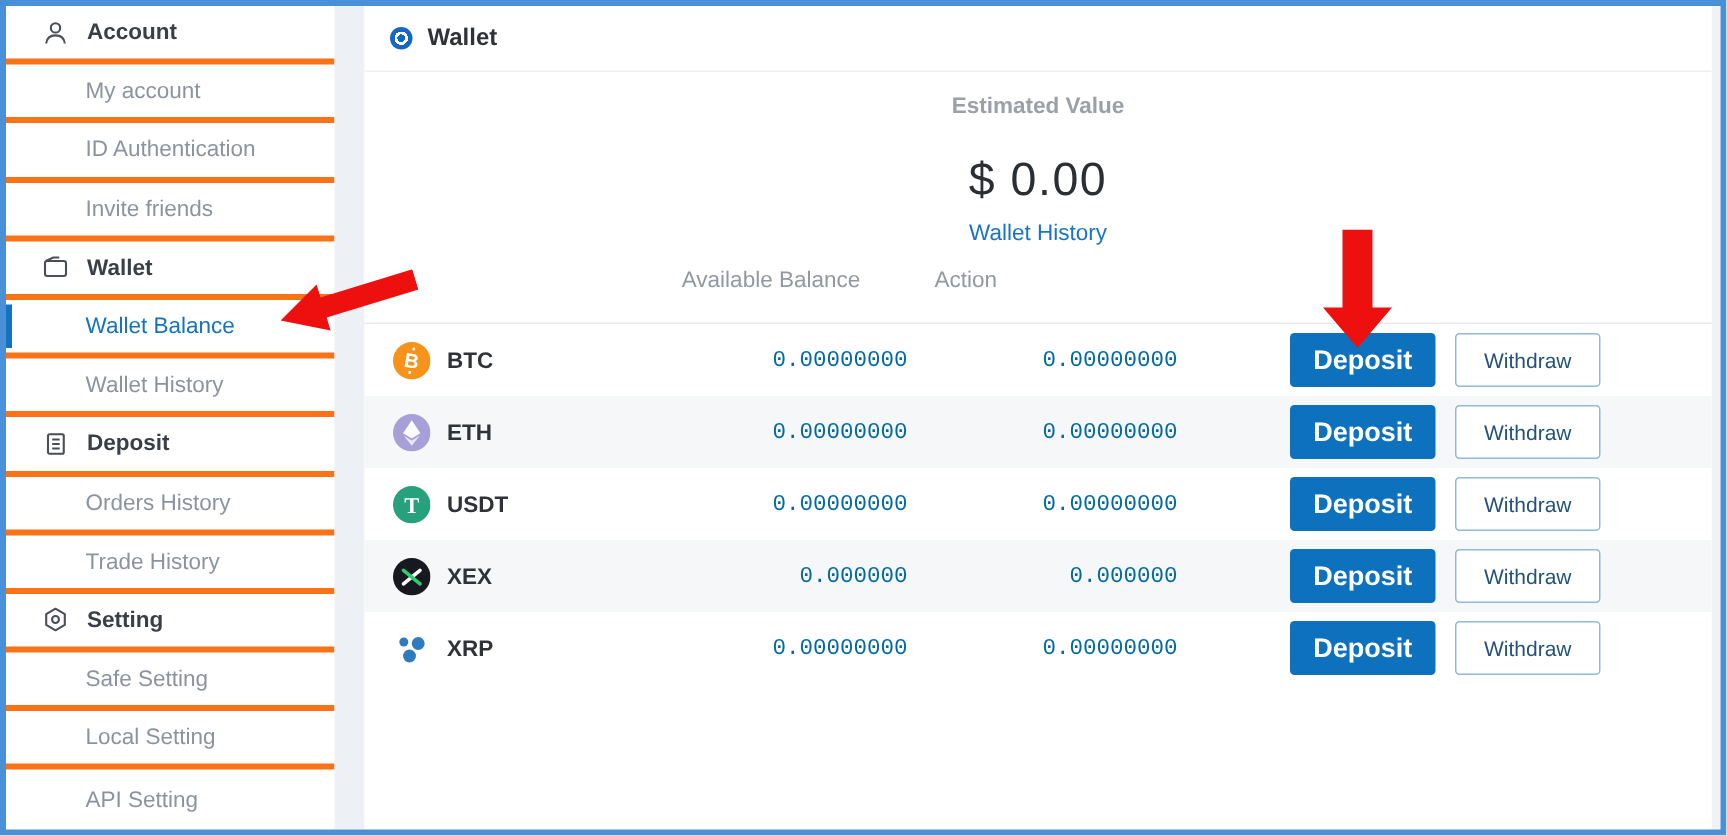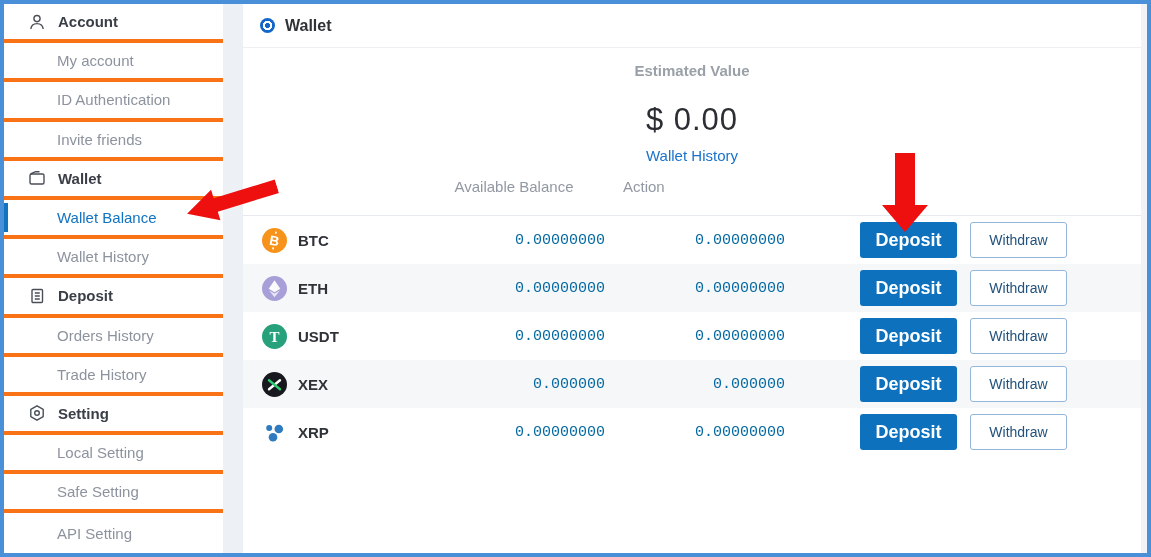--- a/index.html
+++ b/index.html
@@ -119,24 +119,24 @@
     <div class="side-item section">
       <span class="side-icon">
         <svg width="18" height="18" viewBox="0 0 18 18" fill="none" stroke="#4a4f57" stroke-width="1.4">
           <polygon points="9,1.8 15.2,5.4 15.2,12.6 9,16.2 2.8,12.6 2.8,5.4" stroke-linejoin="round"></polygon>
           <circle cx="9" cy="9" r="2.3"></circle>
         </svg>
       </span>
       <span>Setting</span>
     </div>
     <div class="side-item sub">
+      <span>Safe Setting</span>
+    </div>
+    <div class="side-item sub">
       <span>Local Setting</span>
-    </div>
-    <div class="side-item sub">
-      <span>Safe Setting</span>
     </div>
     <div class="side-item sub">
       <span>API Setting</span>
     </div>
   </div>
 <div class="gapstrip"></div>
 <div class="rightstrip"></div>
 
 <div class="main">
   <div class="tabrow">

